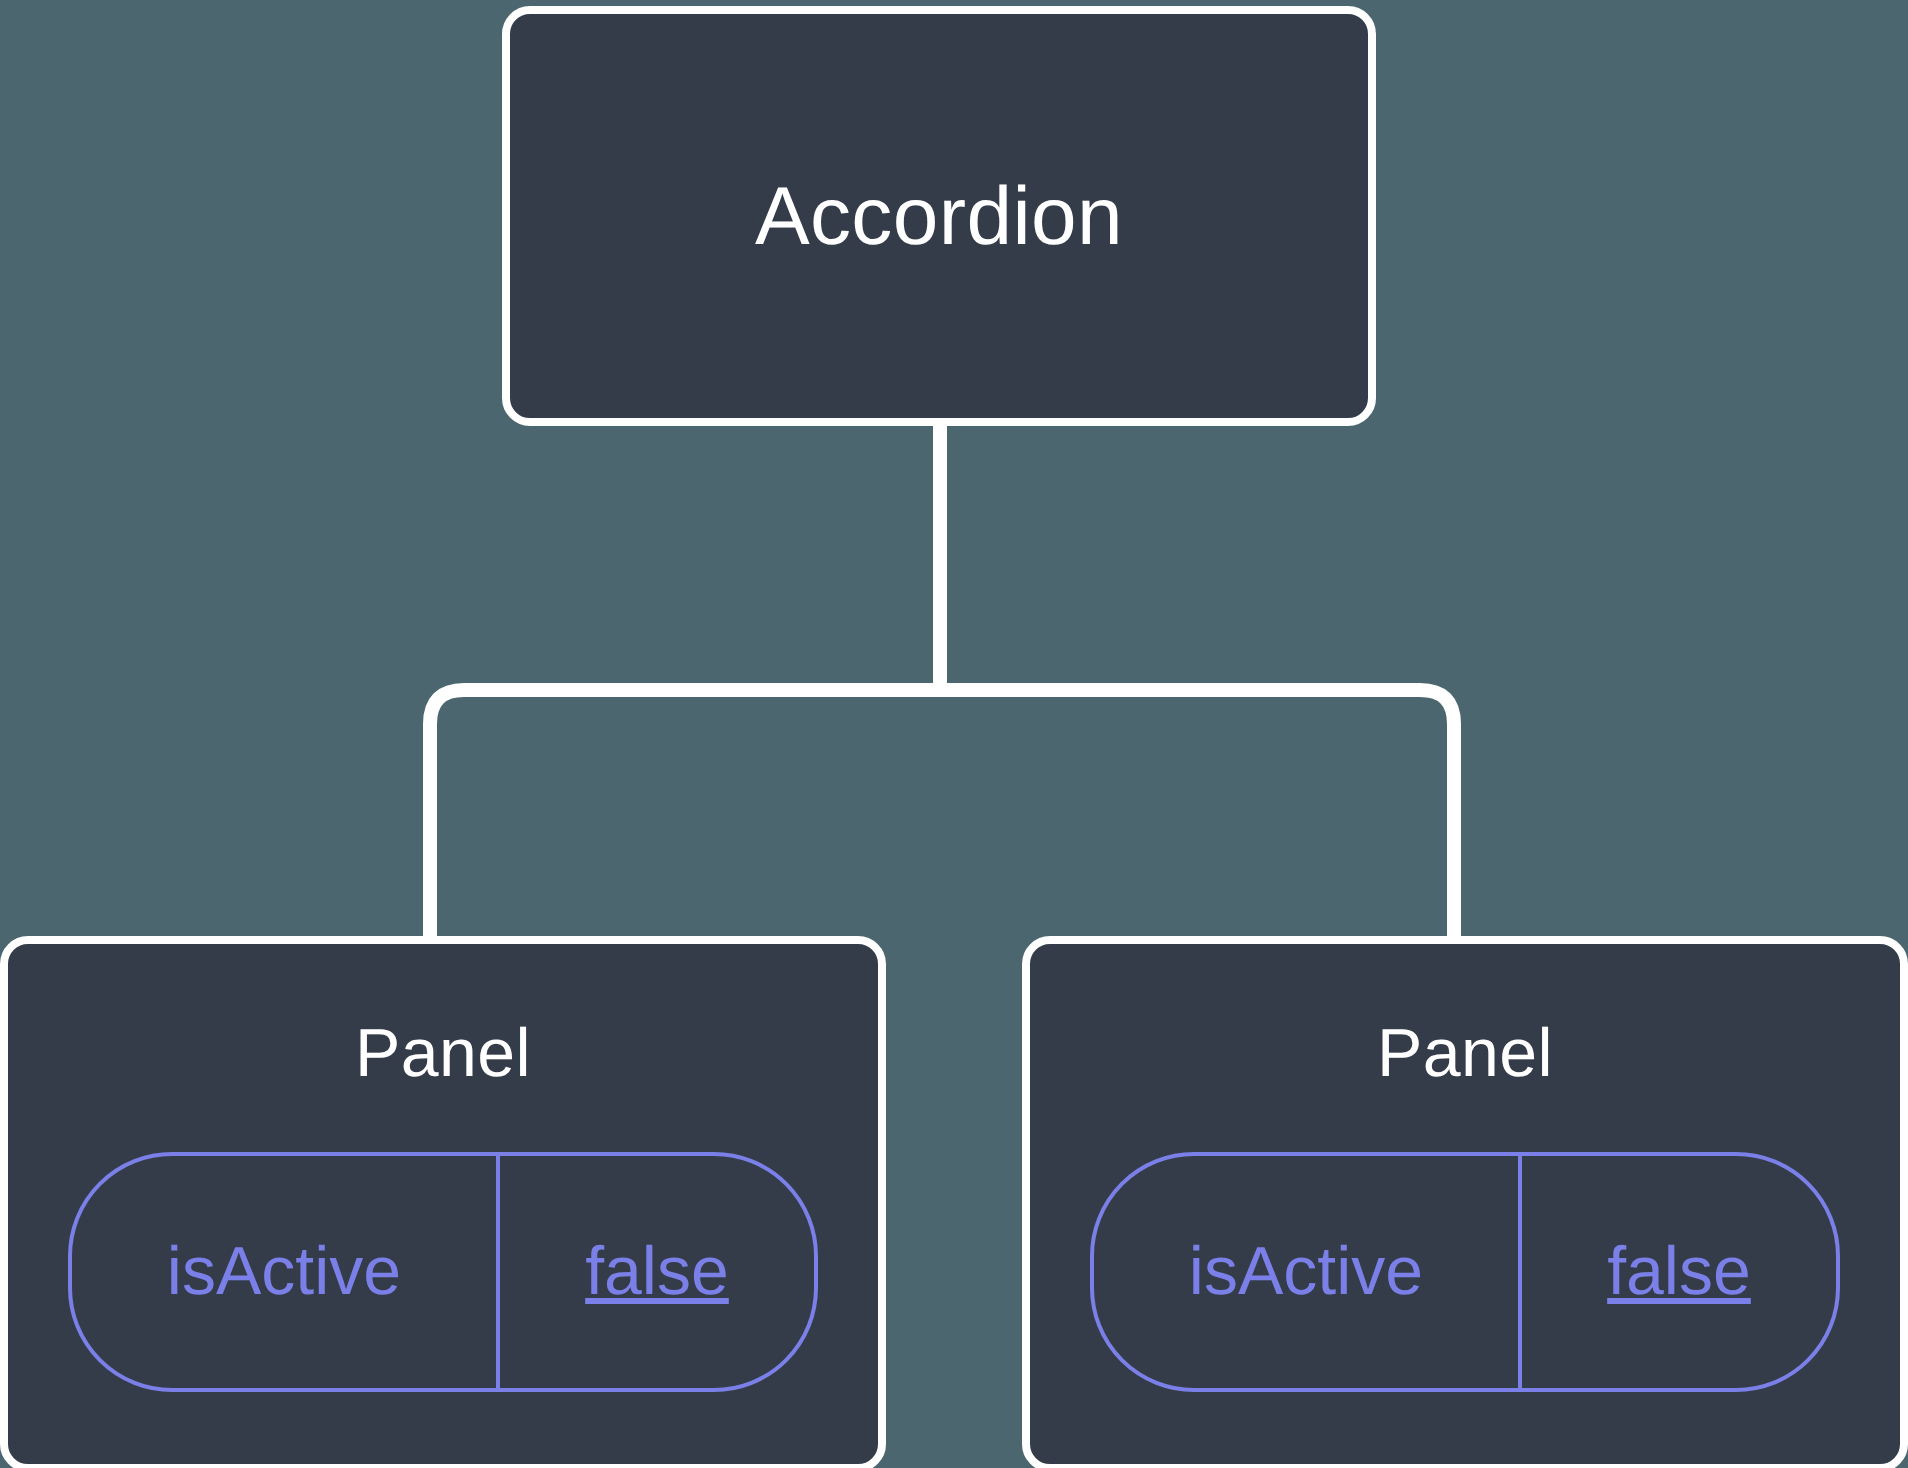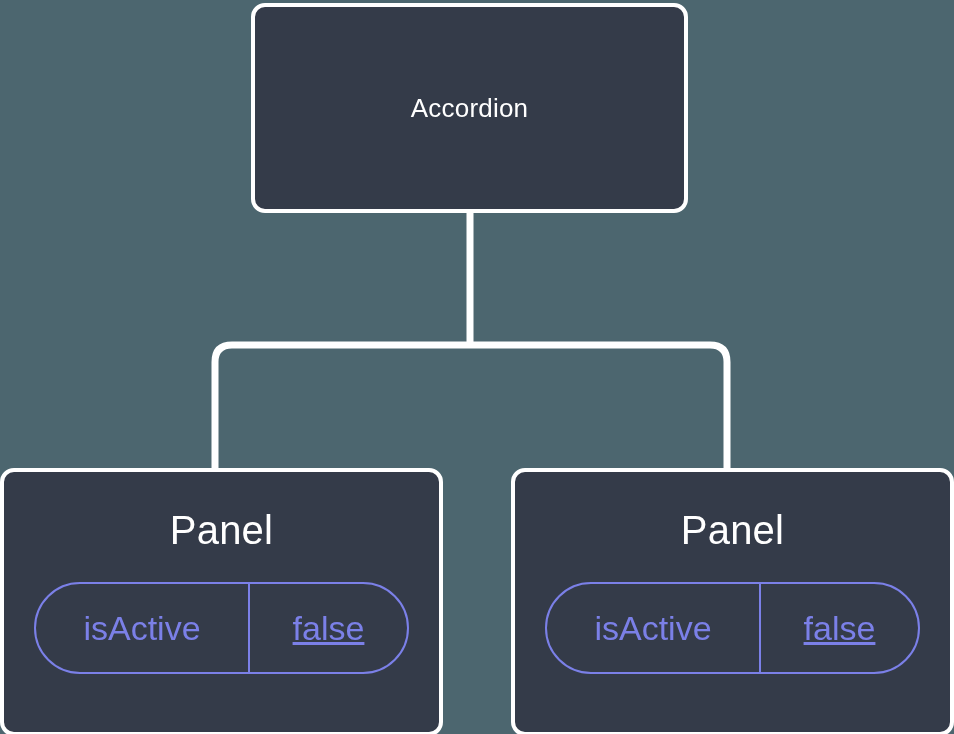--- a/index.html
+++ b/index.html
@@ -60,36 +60,36 @@
     display: flex;
     flex-direction: column;
     align-items: center;
   }
 
   .node-child-left  { left: 0px; }
   .node-child-right { left: 511px; }
 
   .node-title {
     color: #ffffff;
-    font-size: 26px;
+    font-size: 41px;
     font-weight: 400;
     letter-spacing: 0.2px;
     line-height: 1;
     white-space: nowrap;
   }
 
   .node-child .node-title {
-    font-size: 40px;
+    font-size: 34px;
     text-align: center;
   }
 
   
   .pill {
     margin-top: 32px;
-    height: 92px;
+    height: 120px;
     width: 375px;
     box-sizing: border-box;
     border: 2px solid #7b80e8;
     border-radius: 52px;
     display: flex;
     align-items: stretch;
     background: transparent;
   }
 
   .pill-key,

